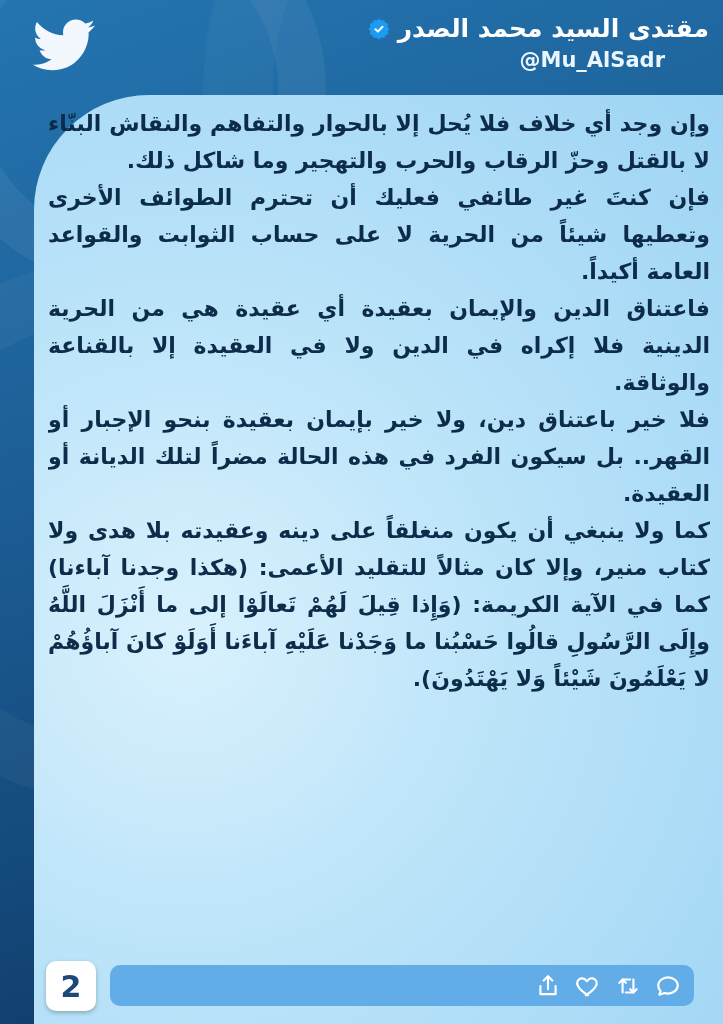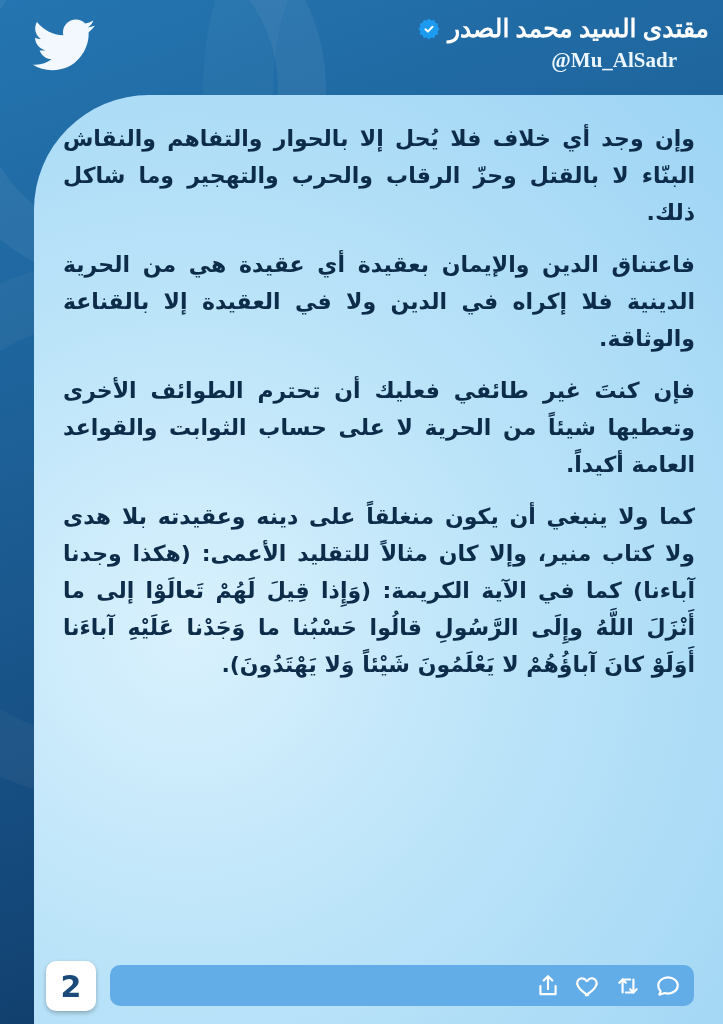--- a/index.html
+++ b/index.html
@@ -9,46 +9,46 @@
     font-family:"DejaVu Sans",sans-serif;
     background:linear-gradient(160deg,#2475b1 0%,#1d6097 35%,#14487a 70%,#0d3158 100%);
   }
   
   .deco{position:absolute;border-radius:50%;pointer-events:none;}
   .deco-1{left:-70px;top:-110px;width:300px;height:300px;border:48px solid rgba(255,255,255,0.055);}
   .deco-2{left:-160px;top:260px;width:420px;height:420px;border:60px solid rgba(255,255,255,0.04);}
   .deco-3{right:-180px;top:-260px;width:560px;height:560px;border:70px solid rgba(255,255,255,0.035);}
 
   
-  .header{position:absolute;top:0;left:0;right:0;height:95px;font-family:Liberation Serif, serif;}
+  .header{position:absolute;top:0;left:0;right:0;height:95px;}
   .bird{position:absolute;left:30px;top:12px;width:66px;height:66px;}
   .bird svg{width:100%;height:100%;fill:#f2f8fd;}
   .account{position:absolute;top:14px;right:14px;text-align:right;direction:rtl;}
   .display-name{color:#ffffff;font-size:25px;font-weight:bold;line-height:30px;display:inline-block;vertical-align:middle;}
   .badge{display:inline-block;vertical-align:middle;width:24px;height:24px;margin-right:7px;}
-  .handle{direction:ltr;color:#eaf5fd;font-size:21px;font-weight:bold;margin-top:4px;margin-right:32px;text-align:right;}
+  .handle{direction:ltr;color:#eaf5fd;font-size:21px;font-weight:bold;margin-top:4px;margin-right:44px;text-align:right;}
 
   
   .panel{
     position:absolute;left:34px;top:95px;right:0;bottom:0;
     background:radial-gradient(ellipse at 22% 58%,#d9f1fd 0%,#bce4f9 42%,#9dd4f4 100%);
     border-top-left-radius:115px;
   }
   .tweet-text{
     position:absolute;top:10px;left:14px;right:13px;height:855px;
     overflow:hidden;
     direction:rtl;
     text-align:justify;
     text-align-last:right;
     color:#0d2c4a;
     font-weight:bold;
     font-size:22px;
     line-height:37px;
   }
-  .tweet-text p{margin:15px;}
+  .tweet-text p{margin:0;}
 
   
   .page-badge{
     position:absolute;left:12px;bottom:13px;width:50px;height:50px;
     background:#ffffff;border-radius:10px;
     display:flex;align-items:center;justify-content:center;
     color:#1b4a7a;font-size:30px;font-weight:bold;
     box-shadow:0 2px 4px rgba(0,0,0,0.25);
   }
   .action-bar{
@@ -83,22 +83,23 @@
             <path d="M8.5 12.2l2.4 2.4 4.6-4.8" fill="none" stroke="#fff" stroke-width="2" stroke-linecap="round" stroke-linejoin="round"></path>
           </svg></span>
     </div>
     <div class="handle">@Mu_AlSadr</div>
   </div>
 </div>
 
 <div class="panel">
   <div class="tweet-text">
     <p>وإن وجد أي خلاف فلا يُحل إلا بالحوار والتفاهم والنقاش البنّاء لا بالقتل وحزّ الرقاب والحرب والتهجير وما شاكل ذلك.</p>
+    <p>فإن كنتَ غير طائفي فعليك أن تحترم الطوائف الأخرى وتعطيها شيئاً من الحرية لا على حساب الثوابت والقواعد العامة أكيداً.</p>
     <p>فاعتناق الدين والإيمان بعقيدة أي عقيدة هي من الحرية الدينية فلا إكراه في الدين ولا في العقيدة إلا بالقناعة والوثاقة.</p>
-    <p>فإن كنتَ غير طائفي فعليك أن تحترم الطوائف الأخرى وتعطيها شيئاً من الحرية لا على حساب الثوابت والقواعد العامة أكيداً.</p>
+    <p>فلا خير باعتناق دين، ولا خير بإيمان بعقيدة بنحو الإجبار أو القهر.. بل سيكون الفرد في هذه الحالة مضراً لتلك الديانة أو العقيدة.</p>
     <p>كما ولا ينبغي أن يكون منغلقاً على دينه وعقيدته بلا هدى ولا كتاب منير، وإلا كان مثالاً للتقليد الأعمى: (هكذا وجدنا آباءنا) كما في الآية الكريمة: (وَإِذا قِيلَ لَهُمْ تَعالَوْا إلى ما أَنْزَلَ اللَّهُ وإِلَى الرَّسُولِ قالُوا حَسْبُنا ما وَجَدْنا عَلَيْهِ آباءَنا أَوَلَوْ كانَ آباؤُهُمْ لا يَعْلَمُونَ شَيْئاً وَلا يَهْتَدُونَ).</p>
 
   </div>
 
   <div class="page-badge">
     <span>2</span>
   </div>
 
   <div class="action-bar">
     <button class="action-btn">

